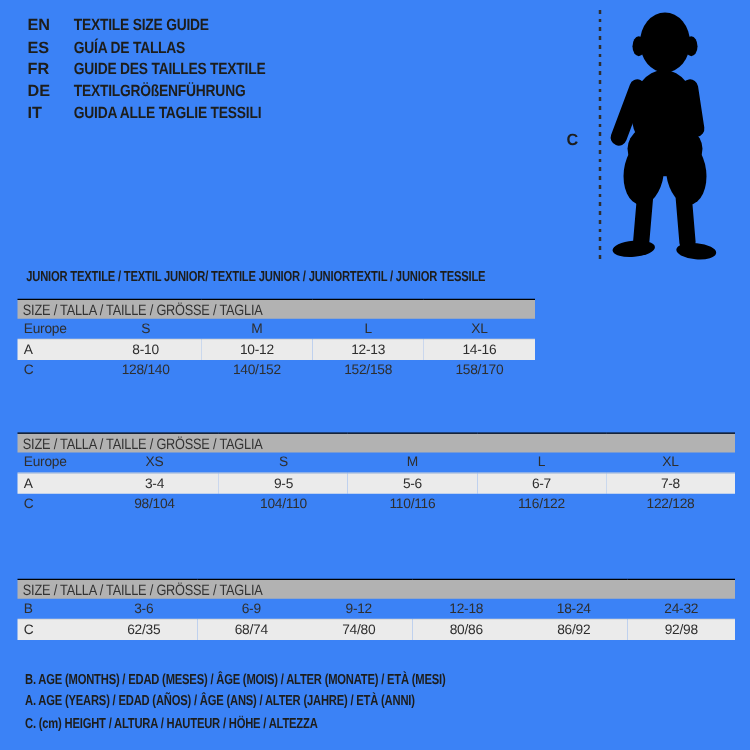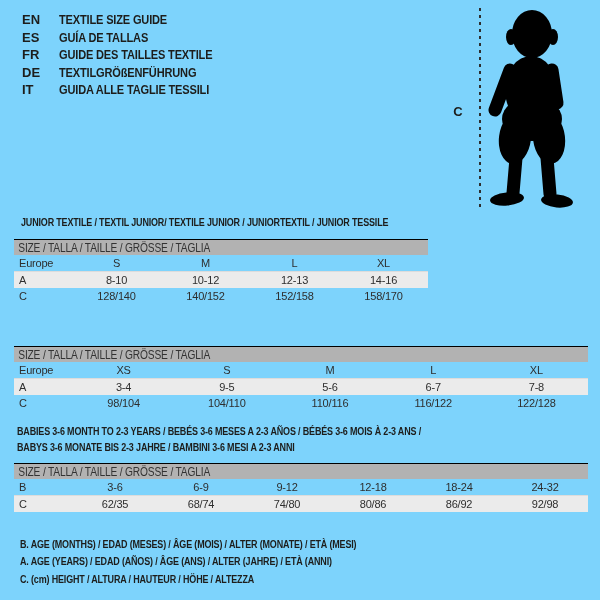--- a/index.html
+++ b/index.html
@@ -1,17 +1,17 @@
 <!DOCTYPE html>
 <html><head>
 <meta charset="utf-8">
 <style>
   html,body { margin:0; padding:0; background:#fff; }
   .canvas {
-    position:relative; width:600px; height:600px; background:#7dd3fc;
+    position:relative; width:600px; height:600px; background:#3b82f6;
     font-family:"Liberation Sans", sans-serif; color:#1d1d1b; overflow:hidden;
   }
   
   .cond   { display:inline-block; transform:scaleX(.78); transform-origin:0 50%; white-space:nowrap; letter-spacing:-.2px; }
   .cond85 { display:inline-block; transform:scaleX(.85); transform-origin:0 50%; white-space:nowrap; letter-spacing:-.2px; }
 
   
   .lang { position:absolute; left:22px; top:11px; }
   .lang-row { height:17.6px; line-height:17.6px; font-size:13px; font-weight:bold; }
   .lang-code { display:inline-block; width:37px; vertical-align:top; }
@@ -162,24 +162,20 @@
       <td class="lab">C</td>
       <td>98/104</td>
       <td>104/110</td>
       <td>110/116</td>
       <td>116/122</td>
       <td>122/128</td>
     </tr>
     </tbody>
   </table>
 
-  <div class="tbl-title t3-title">
-    <span class="line"><span class="cond">BABIES 3-6 MONTH TO 2-3 YEARS / BEBÉS 3-6 MESES A 2-3 AÑOS / BÉBÉS 3-6 MOIS À 2-3 ANS /</span></span>
-    <span class="line"><span class="cond">BABYS 3-6 MONATE BIS 2-3 JAHRE / BAMBINI 3-6 MESI A 2-3 ANNI</span></span>
-  </div>
   <table class="size-table tbl3">
     <colgroup>
         <col class="c-lab">
         <col>
         <col>
         <col>
         <col>
         <col>
         <col>
       </colgroup>

